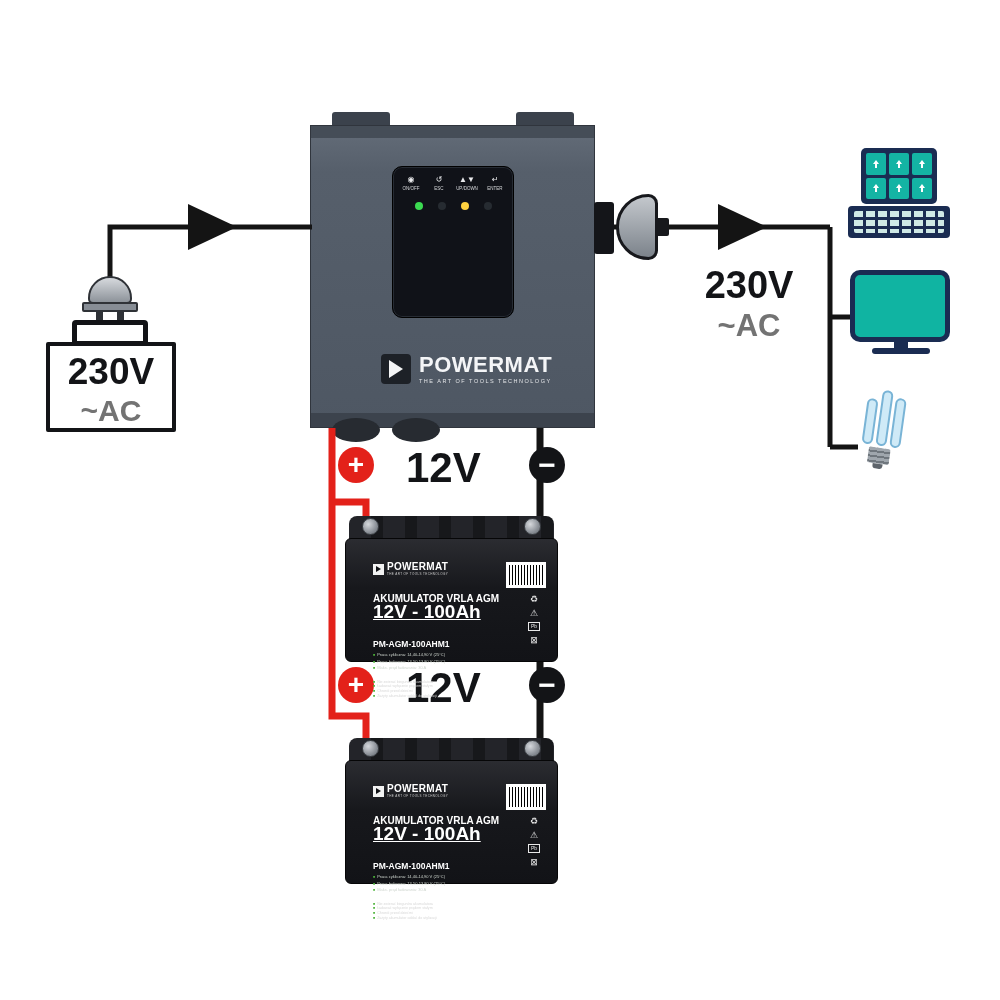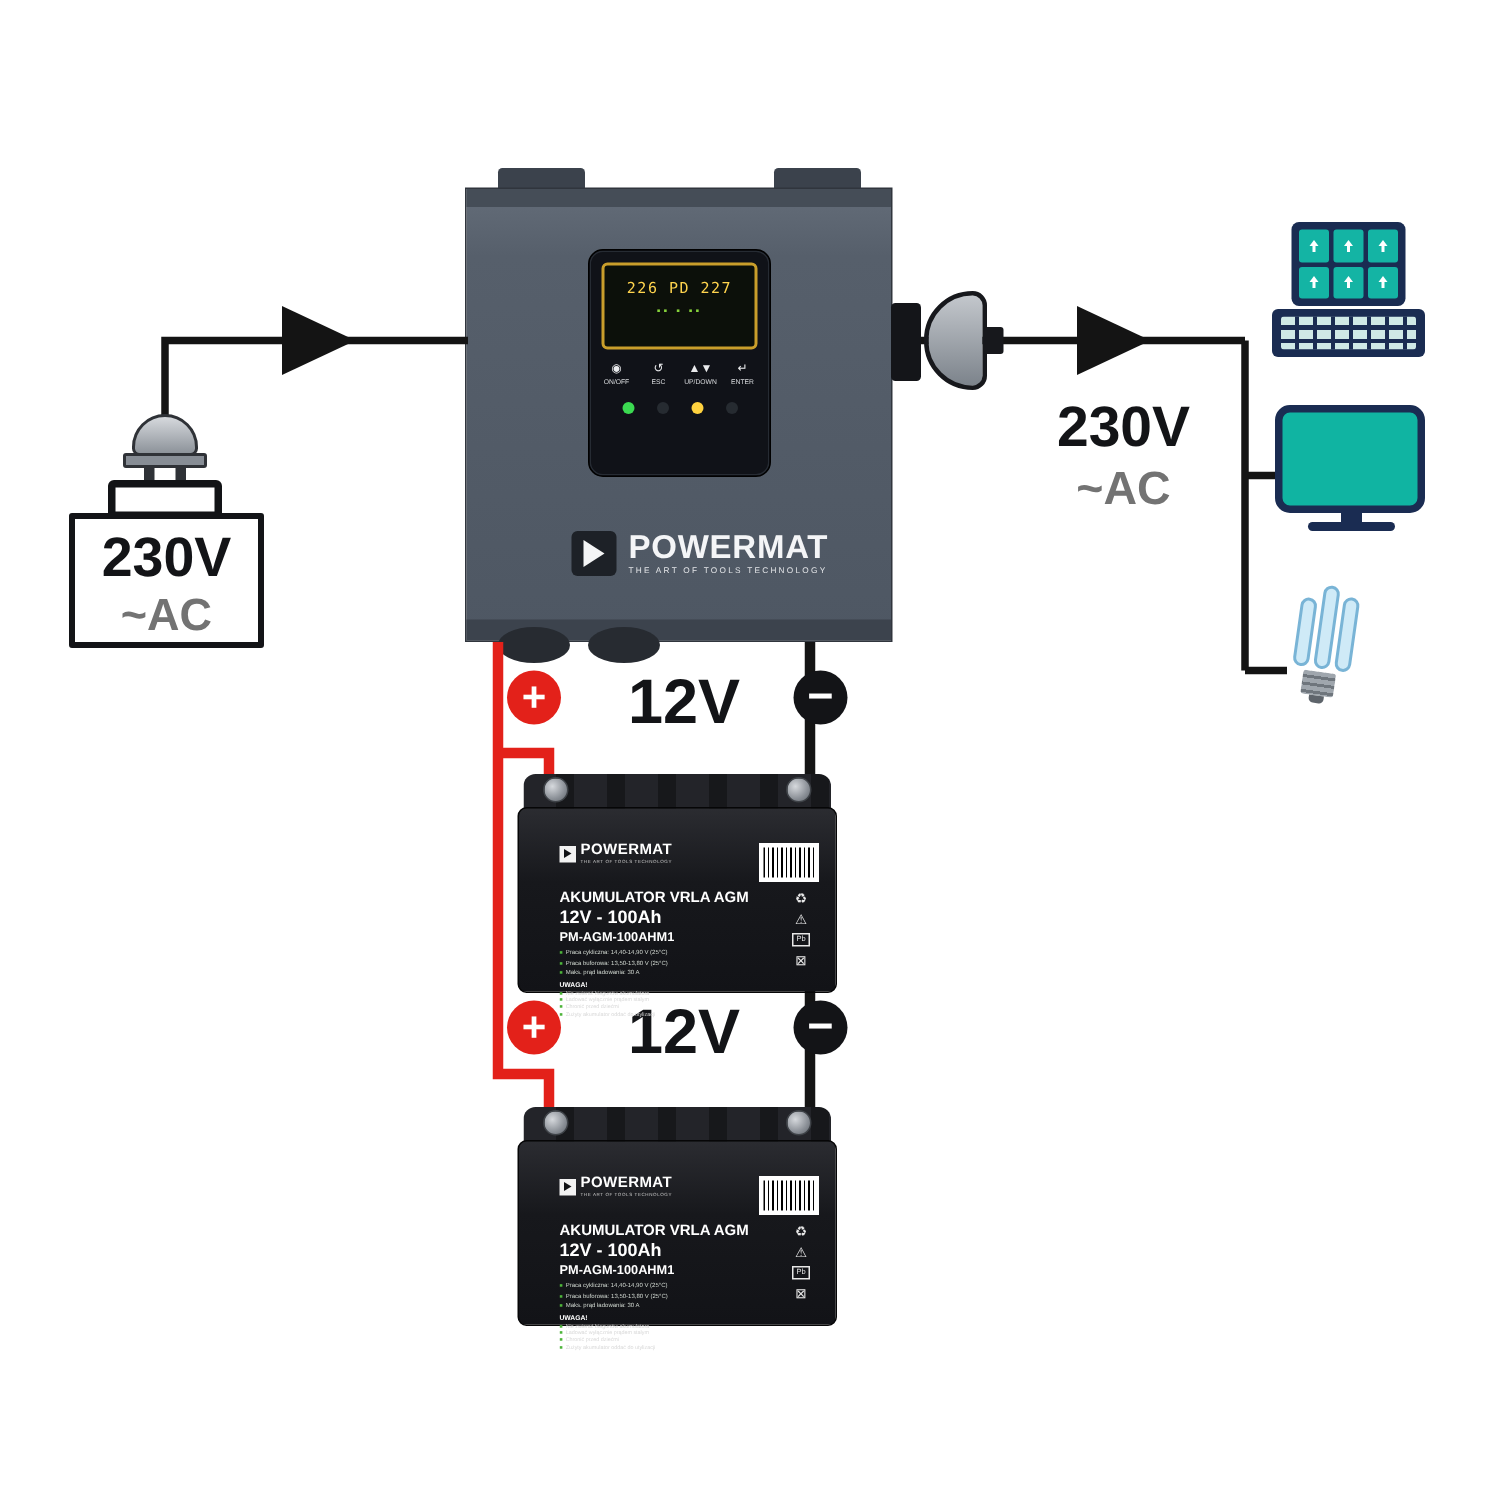--- a/index.html
+++ b/index.html
@@ -57,40 +57,40 @@
   .inv-logo { position:absolute; left:70px; top:228px; display:flex; gap:8px; align-items:center; }
   .inv-mark { width:30px; height:30px; background:#1d2127; border-radius:4px; display:flex; align-items:center; justify-content:center; }
   .inv-mark .tri { width:0; height:0; border-top:9px solid transparent; border-bottom:9px solid transparent; border-left:14px solid #f4f5f6; }
   .inv-brand { font-size:22px; font-weight:800; color:#f4f5f7; letter-spacing:.5px; line-height:22px; }
   .inv-tag { font-size:5.5px; color:#e2e4e7; letter-spacing:1.5px; margin-top:2px; }
 
   
   .node { position:absolute; width:36px; height:36px; border-radius:50%; display:flex; align-items:center; justify-content:center; color:#fff; font-weight:700; }
   .node.plus { background:#e3211a; font-size:28px; }
   .node.minus { background:#131417; font-size:30px; }
-  .lbl12 { position:absolute; width:100px; text-align:center; font-size:42px; font-weight:800; color:#131417; }
+  .lbl12 { position:absolute; width:100px; font-size:42px; font-weight:800; color:#131417; }
 
   
   .battery { position:absolute; left:345px; width:213px; height:146px; }
   .bat-top { position:absolute; left:4px; right:4px; top:0; height:26px; background:#232429; border-radius:8px 8px 2px 2px; background-image:repeating-linear-gradient(90deg, transparent 0 22px, #17181b 22px 34px); }
   .bat-front { position:absolute; left:0; right:0; top:22px; bottom:0; background:linear-gradient(180deg,#2b2c31,#17181c 40%,#121317); border-radius:6px; border:1px solid #060607; }
   .bolt { position:absolute; top:2px; width:17px; height:17px; border-radius:50%; background:radial-gradient(circle at 35% 35%, #d6d9dd, #8b9097 60%, #5f646b); border:1px solid #3e4247; }
   .bolt.l { left:17px; } .bolt.r { right:17px; }
   .bat-label { position:absolute; left:28px; top:46px; right:12px; bottom:6px; color:#fff; }
   .bat-logo-row { display:flex; justify-content:space-between; align-items:flex-start; }
   .bat-logo { display:flex; align-items:center; gap:3px; }
   .bat-mark { width:11px; height:11px; background:#f2f2f2; display:flex; align-items:center; justify-content:center; }
   .bat-mark .tri { width:0; height:0; border-top:3px solid transparent; border-bottom:3px solid transparent; border-left:5px solid #101114; }
   .bat-brand { font-size:10px; font-weight:800; letter-spacing:.3px; line-height:10px; }
   .bat-tagline { font-size:3px; letter-spacing:.4px; color:#cbcbcb; }
   .barcode { width:40px; height:26px; background:#fff; padding:3px; }
   .bars { height:100%; background:repeating-linear-gradient(90deg,#000 0 1px,#fff 1px 3px,#000 3px 4px,#fff 4px 6px); }
   .bat-type { margin-top:5px; font-size:10px; font-weight:700; }
-  .bat-rating { font-size:12px; font-weight:800; line-height:15px; }
-  .bat-model { font-size:8.5px; font-weight:700; margin-bottom:3px; }
+  .bat-rating { font-size:19px; font-weight:800; line-height:15px;text-decoration:underline; }
+  .bat-model { font-size:8.5px; font-weight:700; margin-bottom:3px;margin-top:20px; }
   .bat-specs div { font-size:4px; color:#cfd6cf; line-height:5.5px; }
   .bat-specs div::before, .bat-warns div::before { content:"■"; color:#4db43a; font-size:3.5px; margin-right:2px; }
   .bat-warn-title { font-size:4.5px; font-weight:800; margin-top:2px; line-height:6px; }
   .bat-warns div { font-size:3.6px; color:#d8d8d8; line-height:4.8px; }
   .bat-icons { position:absolute; right:0; top:32px; width:24px; display:flex; flex-direction:column; align-items:center; gap:4px; font-size:9px; color:#e8e8e8; }
   .pb-box { font-size:5px; border:1px solid #e8e8e8; padding:0 2px; line-height:7px; }
 
   
   .laptop { left:848px; top:148px; width:102px; height:92px; }
   .lap-screen { position:absolute; left:13px; top:0; width:76px; height:56px; background:#1a2c52; border-radius:5px; padding:5px; display:grid; grid-template-columns:repeat(3,1fr); gap:3px; }
@@ -115,24 +115,20 @@
 
 <div class="stage">
 
   <div class="abs inverter">
     <div class="inv-tab t1"></div>
     <div class="inv-tab t2"></div>
     <div class="inv-body">
       <div class="inv-topstrip"></div>
       <div class="inv-botstrip"></div>
       <div class="panel">
-        <div class="lcd">
-          <div class="lcd-l1">226 PD 227</div>
-          <div class="lcd-l2">▪▪ ▪ ▪▪</div>
-        </div>
         <div class="btn-row">
           <div class="btn">
             <div class="s">◉</div>
             <div class="t">ON/OFF</div>
           </div>
           <div class="btn">
             <div class="s">↺</div>
             <div class="t">ESC</div>
           </div>
           <div class="btn">

